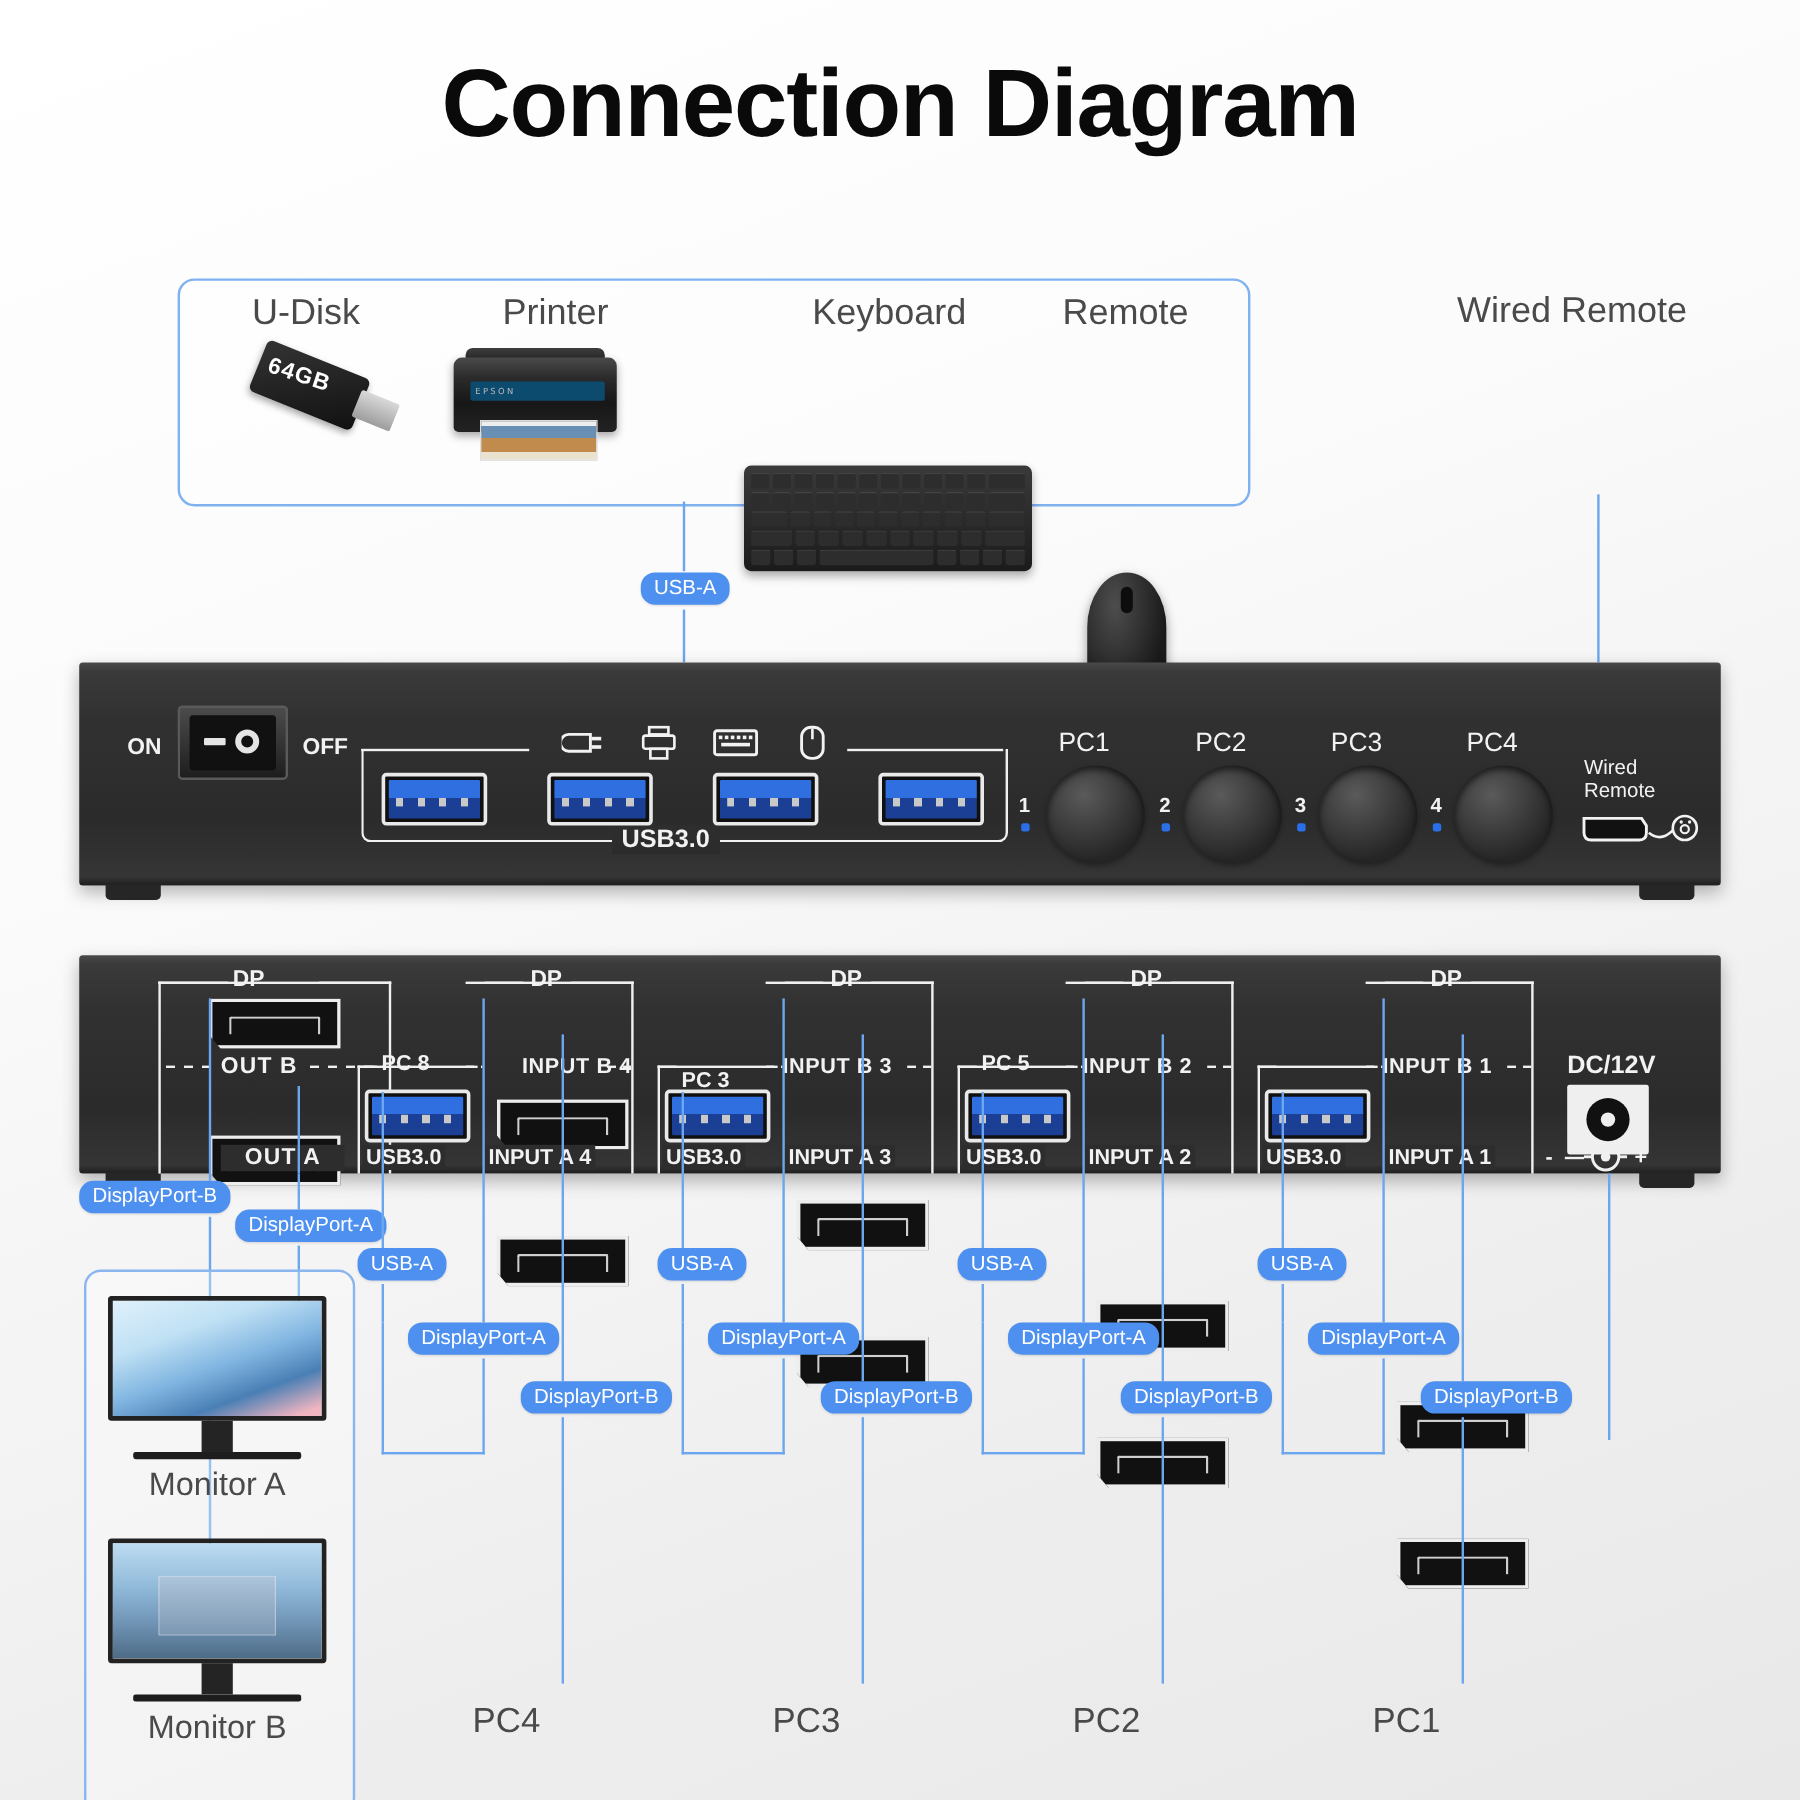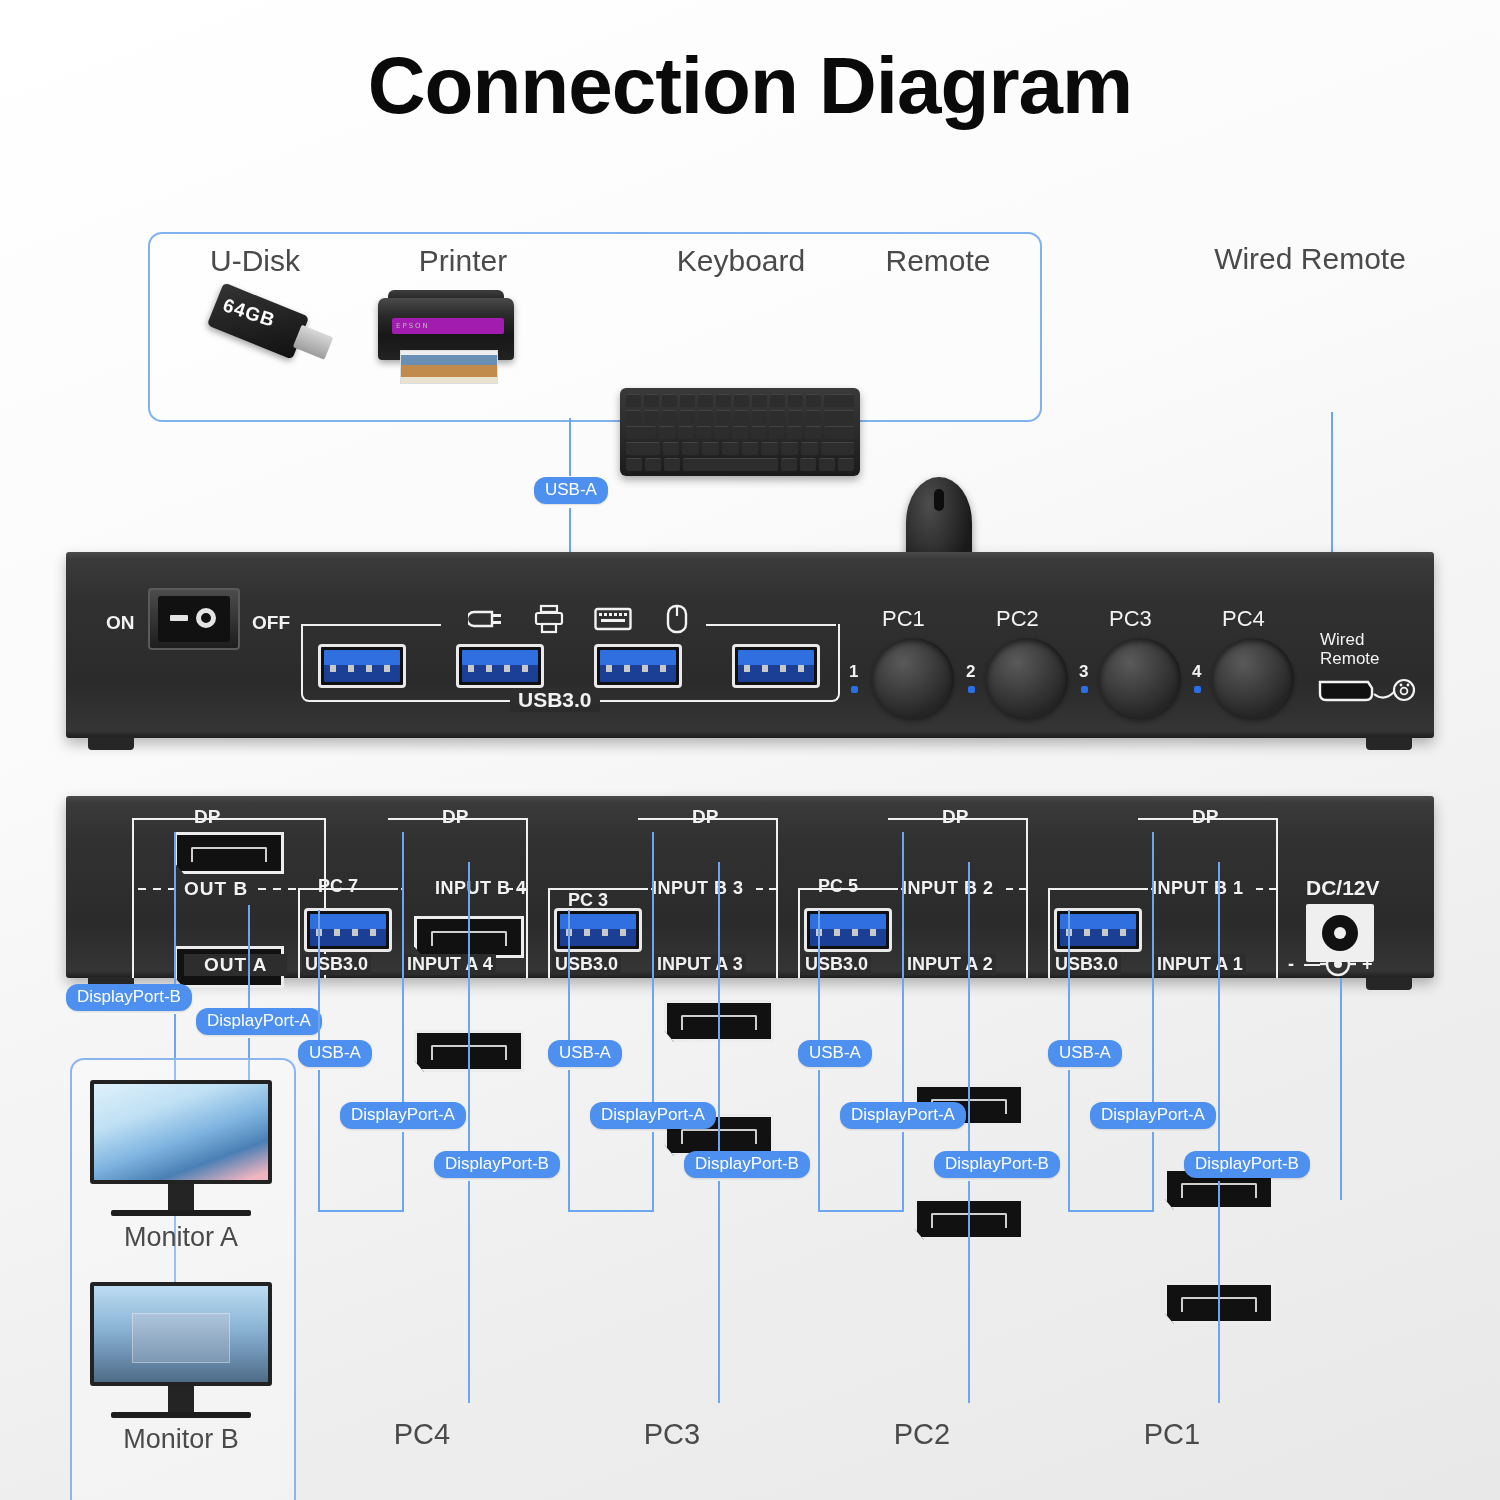--- a/index.html
+++ b/index.html
@@ -48,21 +48,21 @@
   .printer .pbody{
     position:absolute;left:6px;top:10px;width:136px;height:62px;
     background:linear-gradient(180deg,#4a4a4a 0%,#2a2a2a 28%,#171717 60%,#222 100%);
     border-radius:7px 7px 4px 4px;box-shadow:0 3px 7px rgba(0,0,0,.35);
   }
   .printer .ptop{
     position:absolute;left:16px;top:2px;width:116px;height:16px;
     background:linear-gradient(180deg,#3d3d3d,#1d1d1d);border-radius:6px 6px 0 0;
   }
   .printer .panel{
-    position:absolute;left:20px;top:30px;width:108px;height:16px;background:#a21caf;border-radius:2px;
+    position:absolute;left:20px;top:30px;width:108px;height:16px;background:#0c4a6e;border-radius:2px;
     font-size:7px;color:#b9b9b9;letter-spacing:2px;padding-left:4px;line-height:16px;
     font-family:"DejaVu Sans", sans-serif;
   }
   .printer .paper{
     position:absolute;left:28px;top:62px;width:96px;height:32px;
     background:linear-gradient(180deg,#eee 0 4px,#6a8fb5 4px 14px,#c18b4e 14px 26px,#e9e2cf 26px 32px);
     border:1px solid #ddd;
   }
 
   .keyboard{
@@ -387,21 +387,21 @@
   <div class="abs wlabel" style="left:128px;top:10px;font-size:19px;">DP</div>
   <div class="abs dpport" style="left:108px;top:36px;"></div>
   <div class="abs wlabel" style="left:118px;top:82px;font-size:19px;letter-spacing:1px;">OUT B</div>
   <div class="abs" style="left:72px;top:92px;width:40px;height:2px;background:repeating-linear-gradient(90deg,#f0f0f0 0 8px,transparent 8px 15px);"></div>
   <div class="abs" style="left:192px;top:92px;width:62px;height:2px;background:repeating-linear-gradient(90deg,#f0f0f0 0 8px,transparent 8px 15px);"></div>
   <div class="abs dpport" style="left:108px;top:108px;"></div>
   <div class="abs wlabel" style="left:118px;top:158px;font-size:19px;letter-spacing:1px;background:#2d2d2d;padding:0 20px;">OUT A</div>
 
   <div class="abs bracket" style="left:232px;top:92px;width:100px;height:90px;border-bottom:none;border-right:none;"></div>
   <div class="abs" style="left:232px;top:92px;width:16px;height:2px;background:#f0f0f0;"></div>
-  <div class="abs wlabel" style="left:252px;top:80px;font-size:18px;">PC 7</div>
+  <div class="abs wlabel" style="left:252px;top:80px;font-size:18px;">PC 8</div>
   <div class="abs usbport" style="left:238px;top:112px;">
       <div class="blue"></div>
     </div>
   <div class="abs wlabel" style="left:236px;top:158px;font-size:18px;background:#2d2d2d;padding:0 3px;">USB3.0</div>
   <div class="abs bracket" style="left:322px;top:22px;width:140px;height:160px;border-bottom:none;border-left:none;"></div>
   <div class="abs" style="left:338px;top:22px;width:32px;height:2px;background:#f0f0f0;"></div>
   <div class="abs" style="left:410px;top:22px;width:52px;height:2px;background:#f0f0f0;"></div>
   <div class="abs wlabel" style="left:376px;top:10px;font-size:19px;">DP</div>
   <div class="abs dpport" style="left:348px;top:36px;"></div>
   <div class="abs wlabel" style="left:336px;top:82px;font-size:18px;letter-spacing:.5px;padding-left:33px;">INPUT B 4</div>

